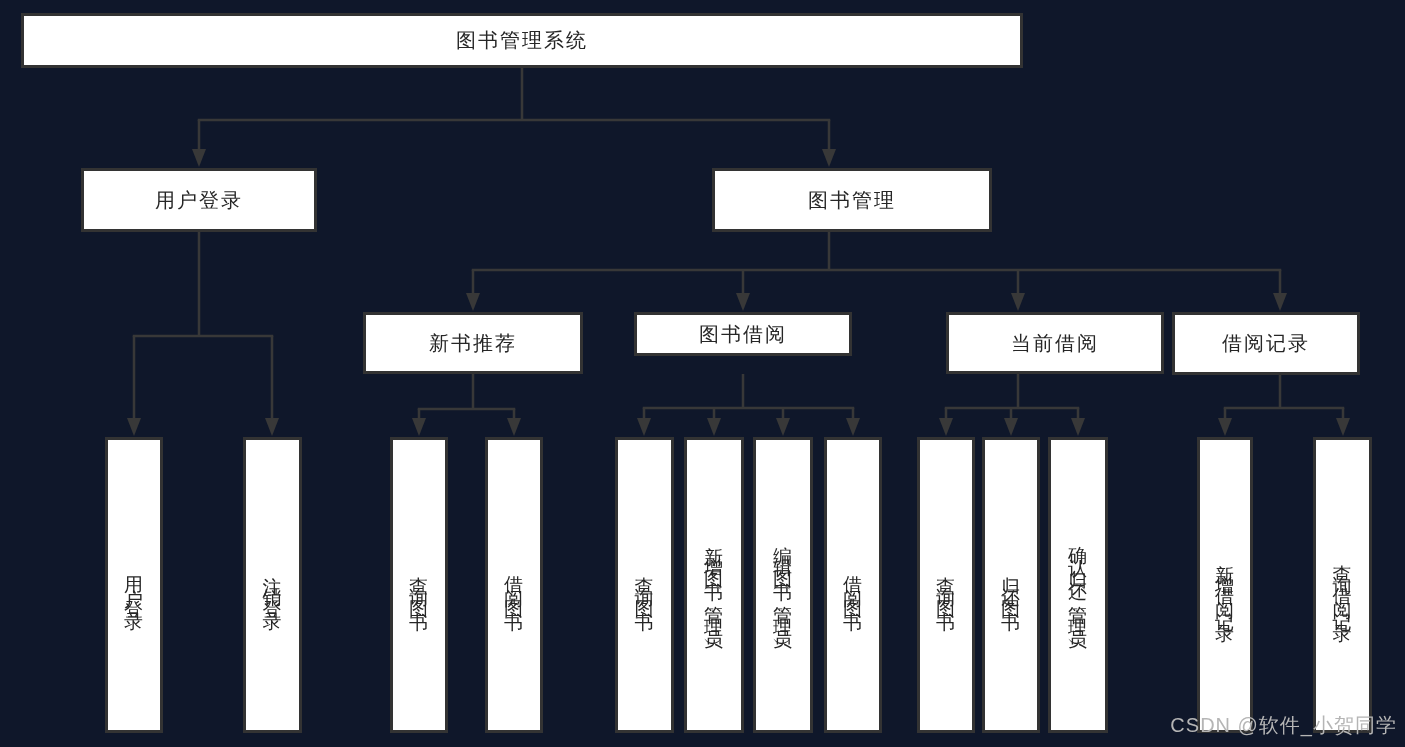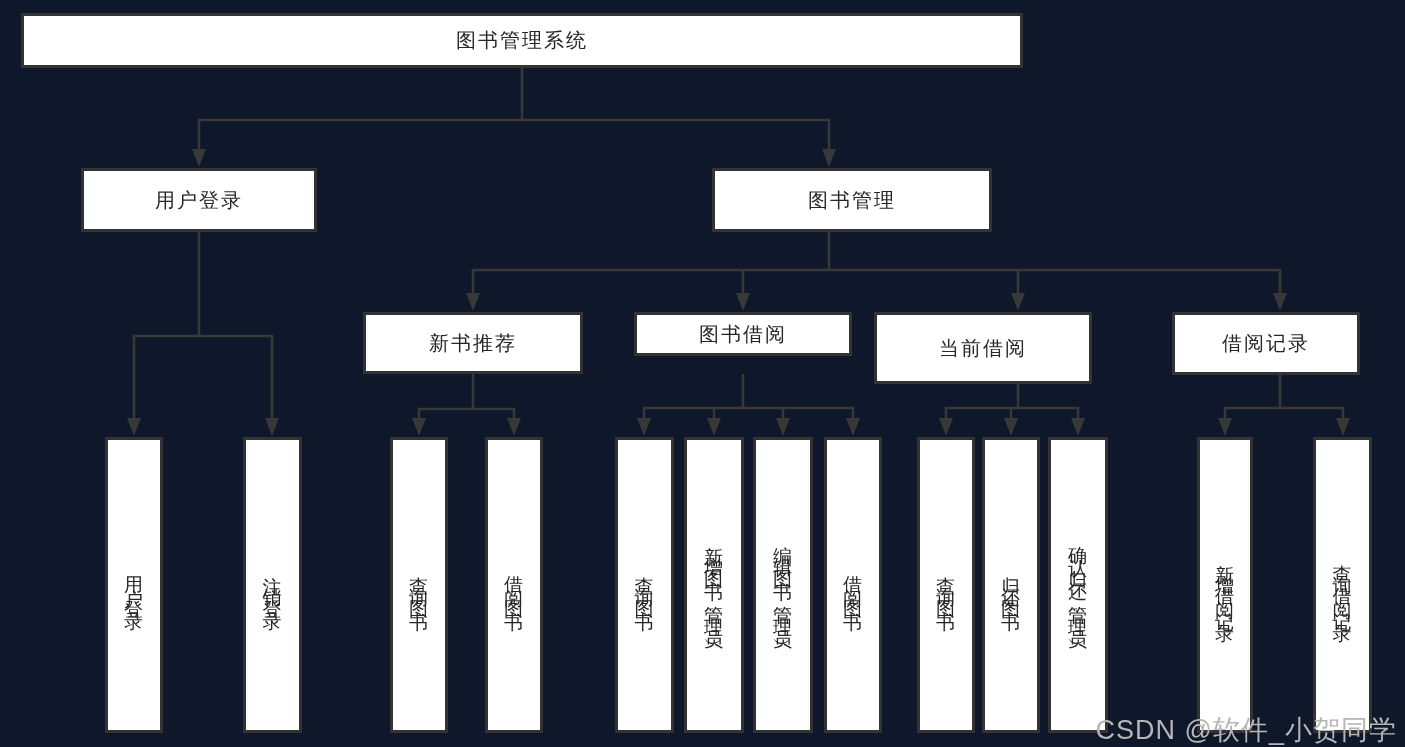--- a/index.html
+++ b/index.html
@@ -41,21 +41,21 @@
     writing-mode: vertical-rl;
     text-orientation: mixed;
     font-size: 19px;
     letter-spacing: 12px;
     line-height: 1;
   }
   .wm {
     position: absolute;
     right: 8px;
     top: 712px;
-    font-size: 27px;
+    font-size: 20px;
     color: #b5b5b5;
     letter-spacing: 1px;
     white-space: nowrap;
     z-index: 5;
   }
   path.wire {
     stroke: #383838;
     stroke-width: 2.5;
     fill: none;
   }
@@ -141,21 +141,21 @@
   <div class="box h" style="left:712px;top:168px;width:280px;height:64px">
     <span>图书管理</span>
   </div>
 
   <div class="box h" style="left:363px;top:312px;width:220px;height:62px">
     <span>新书推荐</span>
   </div>
   <div class="box h" style="left:634px;top:312px;width:218px;height:44px">
     <span>图书借阅</span>
   </div>
-  <div class="box h" style="left:874px;top:312px;width:218px;height:72px">
+  <div class="box h" style="left:946px;top:312px;width:218px;height:62px">
     <span>当前借阅</span>
   </div>
   <div class="box h" style="left:1172px;top:312px;width:188px;height:63px">
     <span>借阅记录</span>
   </div>
 
   <div class="box v" style="left:105px;top:437px;width:58px;height:296px">
     <span>用户登录</span>
   </div>
   <div class="box v" style="left:243px;top:437px;width:59px;height:296px">

